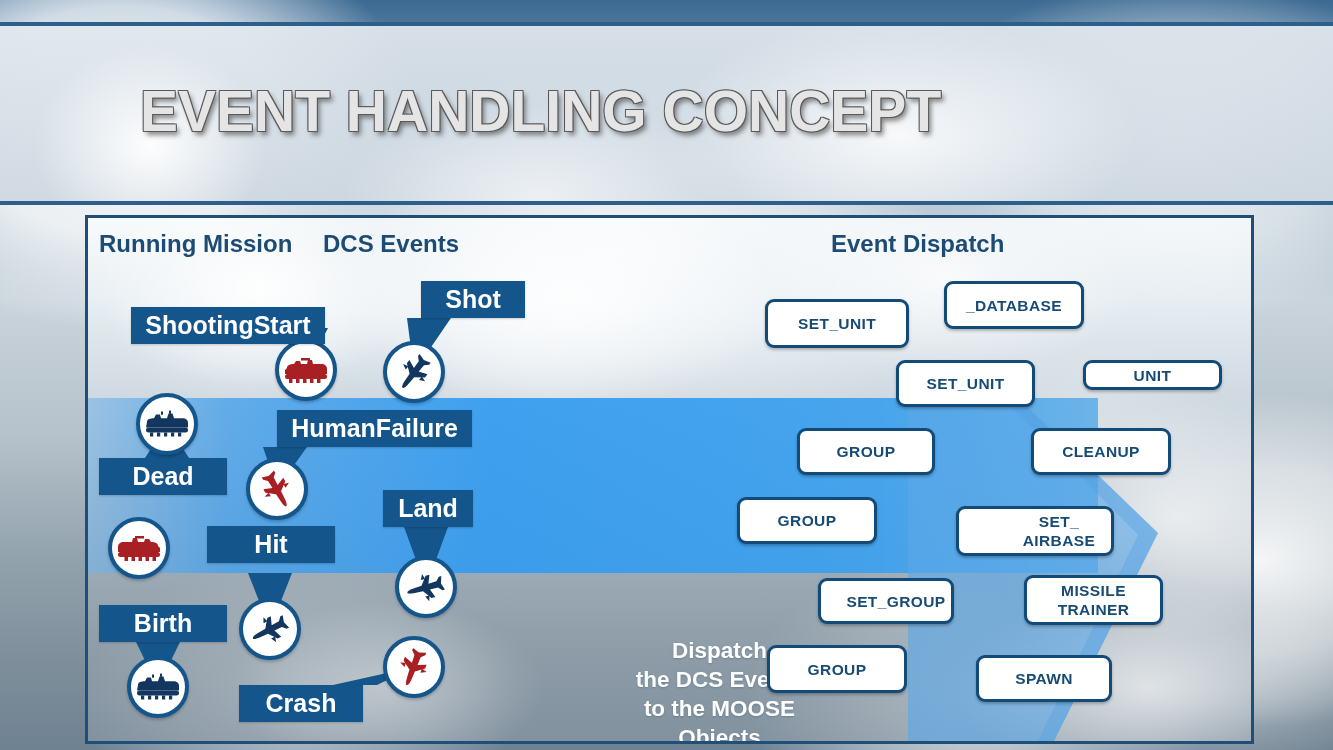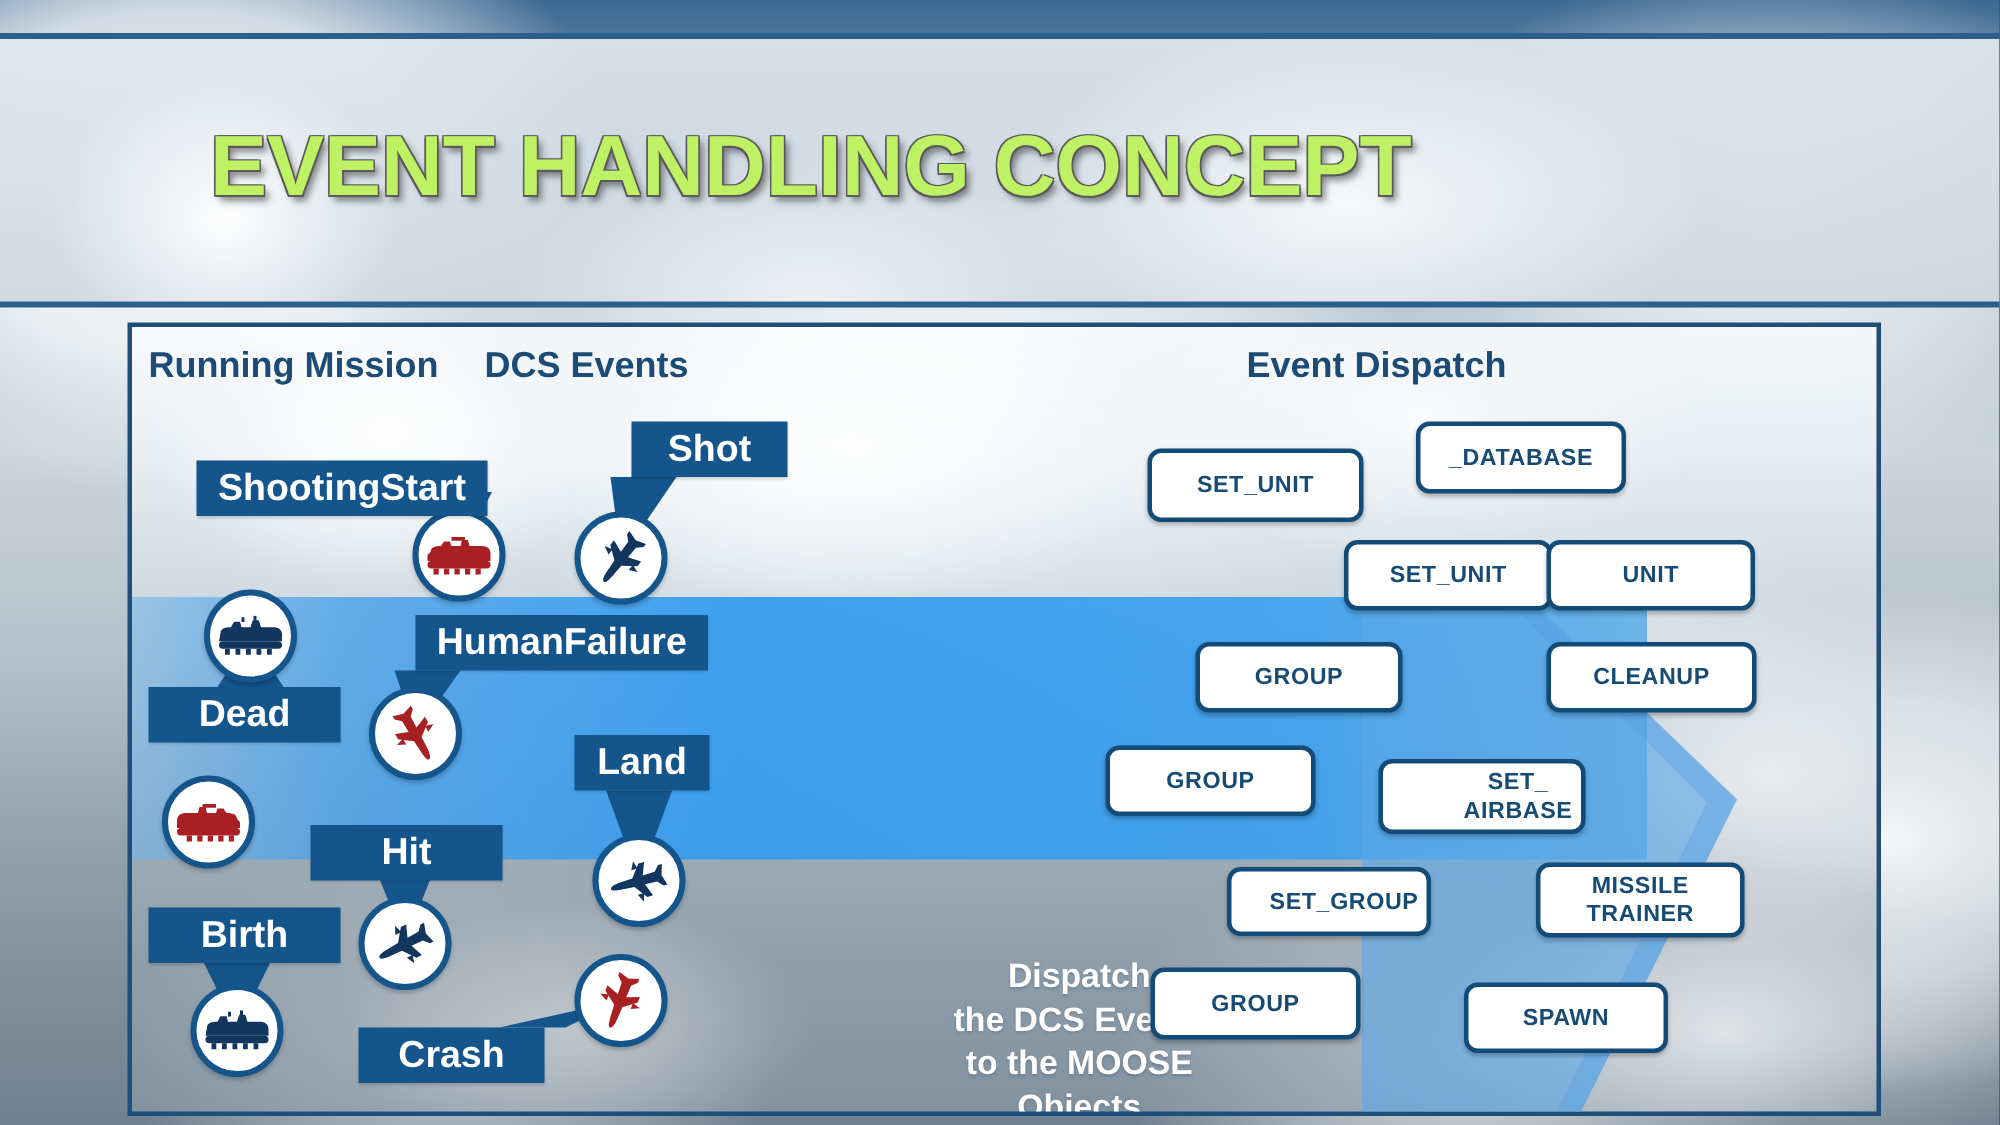--- a/index.html
+++ b/index.html
@@ -35,21 +35,21 @@
     background:linear-gradient(180deg, rgba(226,232,238,.93) 0%, rgba(214,223,231,.88) 55%, rgba(205,215,224,.9) 100%);
     border-top:4px solid #2c5f8c;border-bottom:4px solid #2c5f8c;
     overflow:hidden;}
   .header-cloud{position:absolute;inset:0;
     background:
       radial-gradient(ellipse 160px 140px at 150px 120px, rgba(255,255,255,.95) 0%, rgba(255,255,255,0) 72%),
       radial-gradient(ellipse 320px 160px at 900px 110px, rgba(255,255,255,.85) 0%, rgba(255,255,255,0) 74%),
       radial-gradient(ellipse 260px 120px at 540px 170px, rgba(255,255,255,.6) 0%, rgba(255,255,255,0) 76%);}
   .page-title{position:absolute;left:140px;top:78px;
     font-size:57px;font-weight:700;letter-spacing:0px;
-    color:#bef264;
+    color:#e5e5e5;
     text-shadow:
       -1px -1px 0 #5a5a5a, 1px -1px 0 #5a5a5a, -1px 1px 0 #5a5a5a, 1px 1px 0 #5a5a5a,
       3px 4px 5px rgba(40,40,40,.55);
     white-space:nowrap;}
 
   
   .panel{position:absolute;left:85px;top:215px;width:1163px;height:523px;
     border:3px solid #1f4e79;overflow:hidden;
     background:linear-gradient(180deg,
        rgba(250,252,253,.80) 0%,
@@ -235,21 +235,21 @@
           <svg width="44" height="44" viewBox="0 0 44 44" style="transform:rotate(243deg) scaleX(1)">
     <g fill="#13365f">
       <path d="M21.2 2.5 C22.6 2.5 23.6 5 23.9 9.5 L24.4 18 L33 24.5 L33 28.5 L24.6 25.2
                L24.9 33.5 L28.6 37 L28.6 39.6 L21.6 37.4 L14.6 39.6 L14.6 37 L18.3 33.5
                L18.6 25.2 L10 28.5 L10 24.5 L18.6 18 L19.1 9.5 C19.4 5 20 2.5 21.2 2.5 Z"></path>
       <path d="M7.5 21.5 L13 18.8 L13 23.2 Z"></path>
       <path d="M35.5 21.5 L30 18.8 L30 23.2 Z"></path>
     </g>
   </svg>
         </div>
-        <div class="evt" style="left: 119px; top: 332px; width: 128px; height: 37px;">
+        <div class="evt" style="left: 119px; top: 308px; width: 128px; height: 37px;">
           <div class="box" style="width: 128px; height: 37px;">Hit</div>
         </div>
         <svg width="1163" height="523" style="position: absolute; left: 0px; top: 0px; pointer-events: none;">
           <polygon points="48,424 92,424 70,469" fill="#14558c"></polygon>
         </svg>
         <div class="icon-circle" style="left: 39px; top: 438px; width: 62px; height: 62px;">
           <svg width="46" height="30" viewBox="0 0 46 30">
     <path fill="#13365f" d="M3 13 C3 10 6 9.2 10 9.2 L12 5.5 L16 5.5 L17 9.2 L23 9.2 L24.5 4.5
       L28.5 4.5 L30 9.2 L38 9.2 C42 9.2 44 11 44 14 L44 18.5 L2 18.5 Z"></path>
     <rect x="2" y="18.5" width="42" height="5" rx="2.5" fill="#13365f"></rect>
@@ -306,41 +306,41 @@
         <div class="obj" style="left: 856px; top: 63px; width: 140px; height: 48px;">
           <span>
             <div>_DATABASE</div>
           </span>
         </div>
         <div class="obj" style="left: 808px; top: 142px; width: 139px; height: 47px;">
           <span>
             <div>SET_UNIT</div>
           </span>
         </div>
-        <div class="obj" style="left: 943px; top: 142px; width: 139px; height: 47px;">
+        <div class="obj" style="left: 995px; top: 142px; width: 139px; height: 30px;">
           <span>
             <div>UNIT</div>
           </span>
         </div>
         <div class="obj" style="left: 709px; top: 210px; width: 138px; height: 47px;">
           <span>
             <div>GROUP</div>
           </span>
         </div>
         <div class="obj" style="left: 943px; top: 210px; width: 140px; height: 47px;">
           <span>
             <div>CLEANUP</div>
           </span>
         </div>
         <div class="obj" style="left: 649px; top: 279px; width: 140px; height: 47px;">
           <span>
             <div>GROUP</div>
           </span>
         </div>
-        <div class="obj" style="left: 831px; top: 288px; width: 138px; height: 50px; padding-left: 48px;">
+        <div class="obj" style="left: 868px; top: 288px; width: 158px; height: 50px; padding-left: 48px;">
           <span>
             <div>SET_</div>
             <div>AIRBASE</div>
           </span>
         </div>
         <div class="obj" style="left: 730px; top: 360px; width: 136px; height: 46px; padding-left: 20px;">
           <span>
             <div>SET_GROUP</div>
           </span>
         </div>

